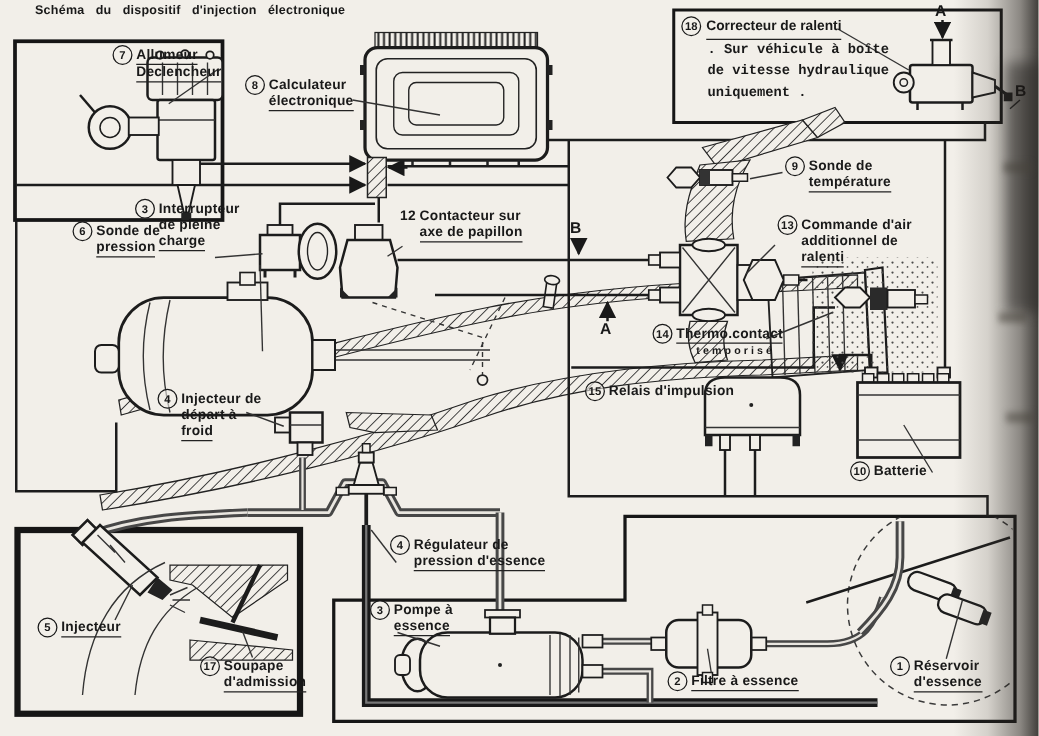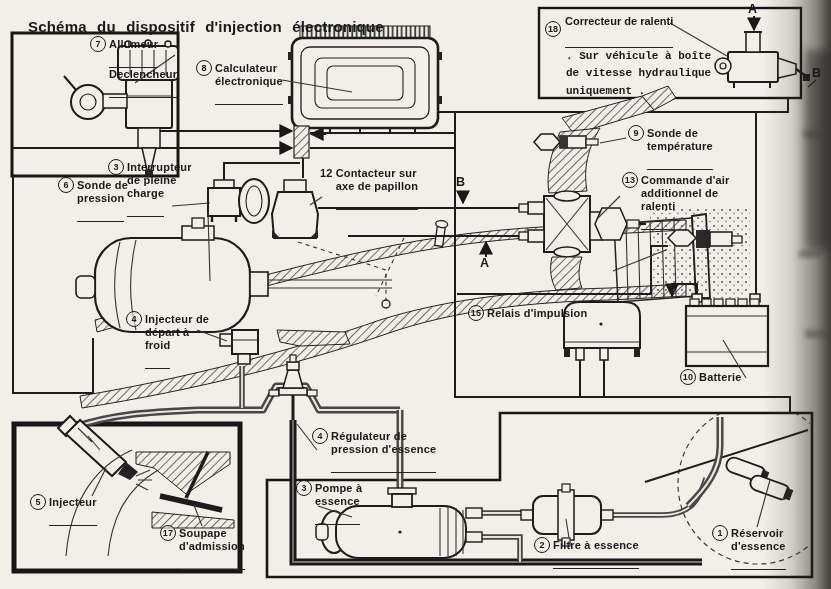--- a/index.html
+++ b/index.html
@@ -1,28 +1,28 @@
 <!DOCTYPE html>
 <html><head>
 <meta charset="utf-8">
 <style>
   html,body{margin:0;padding:0;background:#dedbd4;}
   #page{position:relative;width:831px;height:589px;background:#f2efe9;overflow:hidden;
         font-family:"Liberation Sans",sans-serif;color:#191919;}
   svg{position:absolute;left:0;top:0;}
-  .title{position:absolute;left:28px;top:18px;font-size:15px;font-weight:700;
+  .title{position:absolute;left:28px;top:3px;font-size:10px;font-weight:700;
          letter-spacing:.2px;word-spacing:6px;white-space:nowrap;}
   .lbl{position:absolute;display:flex;align-items:flex-start;gap:3px;
        font-size:11px;font-weight:700;line-height:13px;letter-spacing:.2px;white-space:nowrap;}
   .num{flex:0 0 auto;width:14px;height:14px;border:1.4px solid #191919;border-radius:50%;
        font-size:9px;line-height:14px;text-align:center;margin-top:-2px;background:rgba(242,239,233,.6);}
   .num.plain{border:none;background:none;width:auto;font-size:11px;line-height:13px;margin-top:0;}
   .lns{display:flex;flex-direction:column;align-items:flex-start;justify-content:center;}
   .lns span{display:block;}
-  .u{border-bottom:1.3px solid #222;padding-bottom:16px;}
+  .u{border-bottom:1.3px solid #222;padding-bottom:0;}
   .small-sub{font-size:8.5px;letter-spacing:2.5px;margin-left:16px;margin-top:-1px;}
   .note{position:absolute;left:545px;top:13px;font-size:11px;font-weight:700;line-height:17.5px;}
   .note .row{display:flex;gap:4px;align-items:center;}
   .note .ind{margin-left:21px;font-family:Liberation Mono, monospace;}
   .ltr{position:absolute;font-size:12.5px;font-weight:700;}
   .gutter{position:absolute;right:0;top:0;width:68px;height:589px;pointer-events:none;
           background:linear-gradient(to right,rgba(60,55,48,0) 0%,rgba(60,55,48,.16) 40%,
                     rgba(38,34,30,.5) 78%,rgba(24,22,19,.82) 100%);}
   .blotch{position:absolute;right:0;top:50px;width:26px;height:200px;pointer-events:none;
           background:rgba(22,20,17,.45);filter:blur(5px);}
@@ -424,20 +424,27 @@
 </div>
 
 <div class="lbl" style="left:58px;top:179px">
   <span class="num">6</span>
   <span class="lns">
         <span>Sonde de</span>
         <span class="u">pression</span>
       </span>
 </div>
 
+<div class="lbl" style="left:522px;top:261px">
+  <span class="num">14</span>
+  <span class="lns">
+        <span class="u">Thermo.contact</span>
+        <span class="small-sub">temporisé</span>
+      </span>
+</div>
 
 <div class="lbl" style="left:468px;top:307px">
   <span class="num">15</span>
   <span class="lns">
         <span>Relais d'impulsion</span>
       </span>
 </div>
 
 <div class="lbl" style="left:680px;top:371px">
   <span class="num">10</span>

